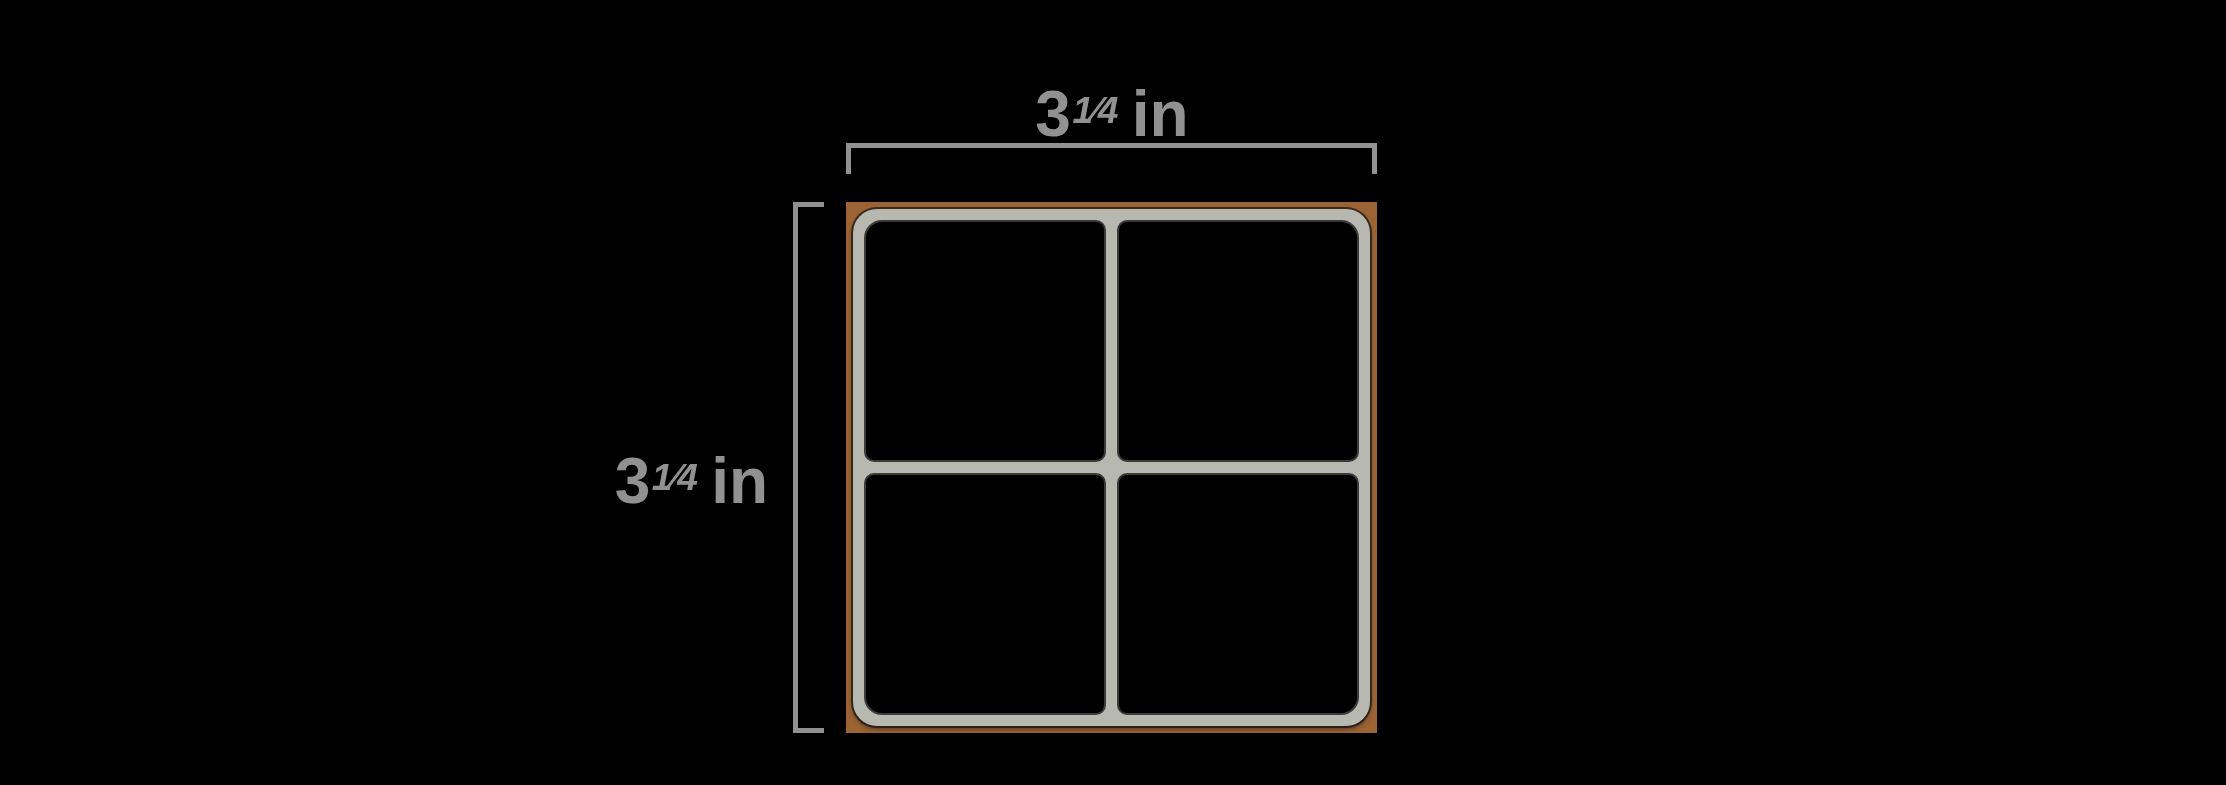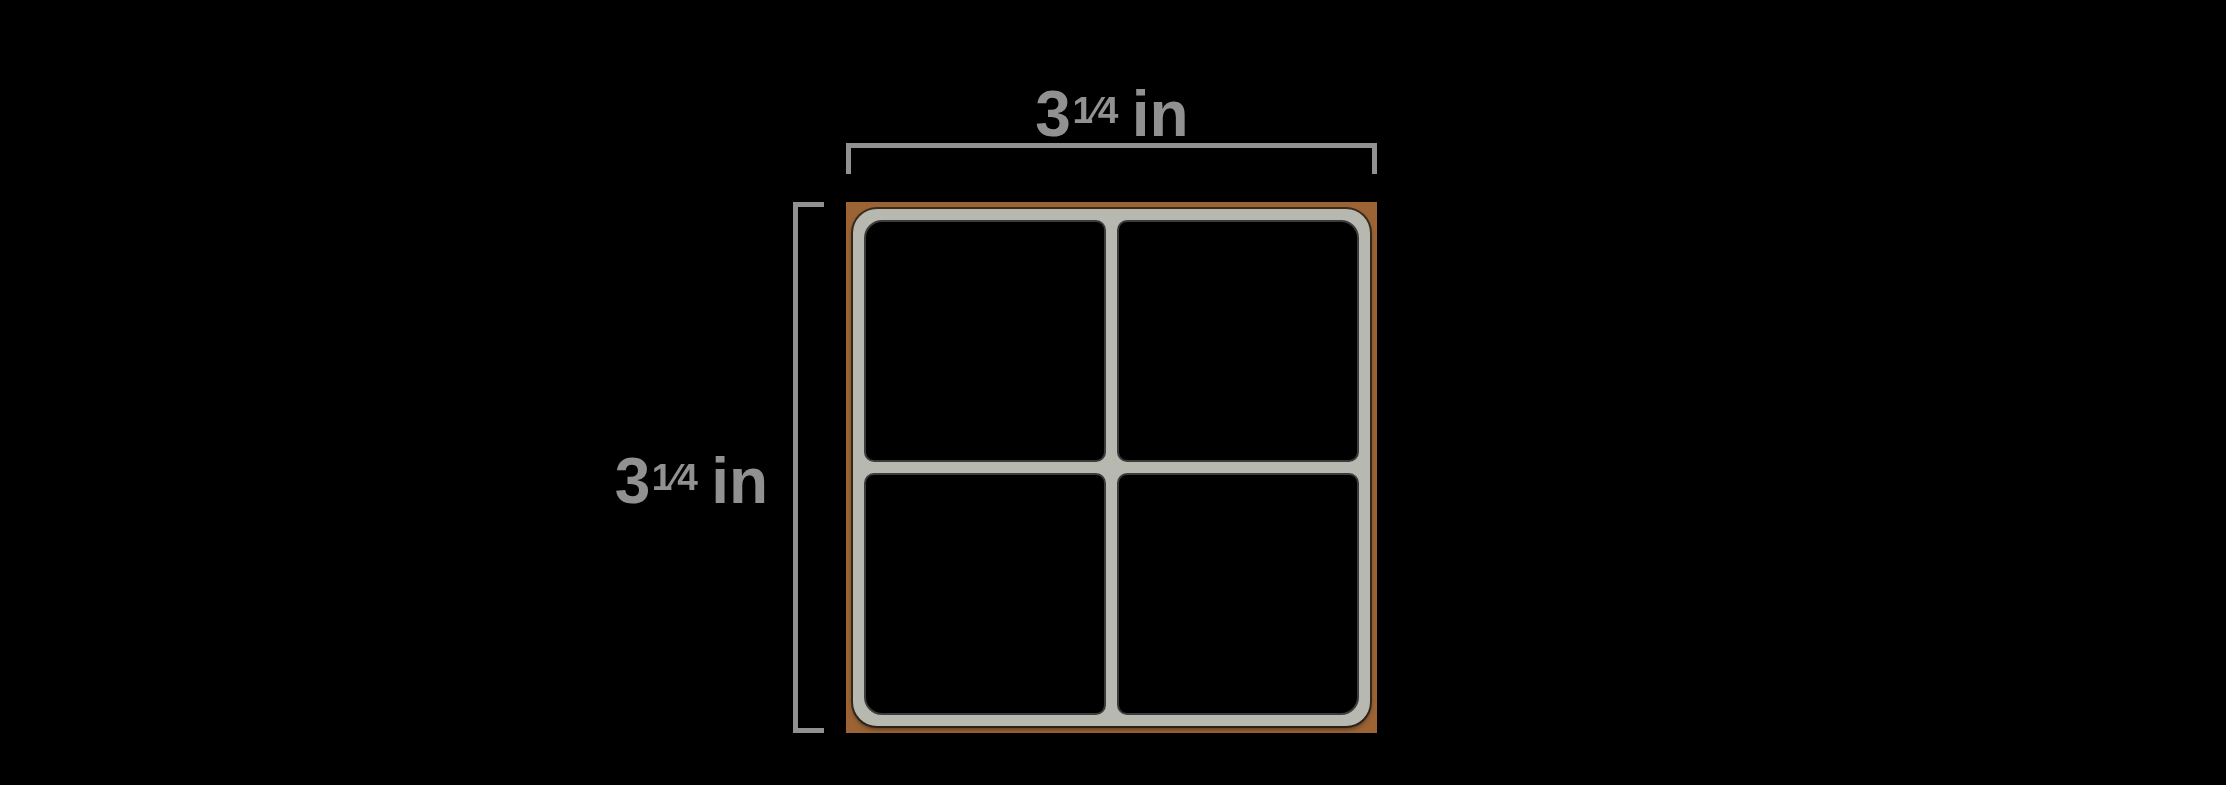--- a/index.html
+++ b/index.html
@@ -36,20 +36,21 @@
     font-size:64px;line-height:64px;font-weight:700;
     white-space:nowrap;
   }
   .dim-label.width{left:862px;top:78px;width:500px;text-align:center;}
   .dim-label.height{left:418px;top:445px;width:350px;text-align:right;}
   .frac{
     font-size:0.58em;
     vertical-align:0.34em;
     letter-spacing:-0.02em;
     margin-left:0.04em;
+    font-style:italic;
   }
   .unit{margin-left:0.22em;margin-top:44px;}
 
   
   .sheet{
     position:absolute;
     left:846px;top:202px;width:531px;height:531px;
     background:var(--backing);
   }
   .frame{

